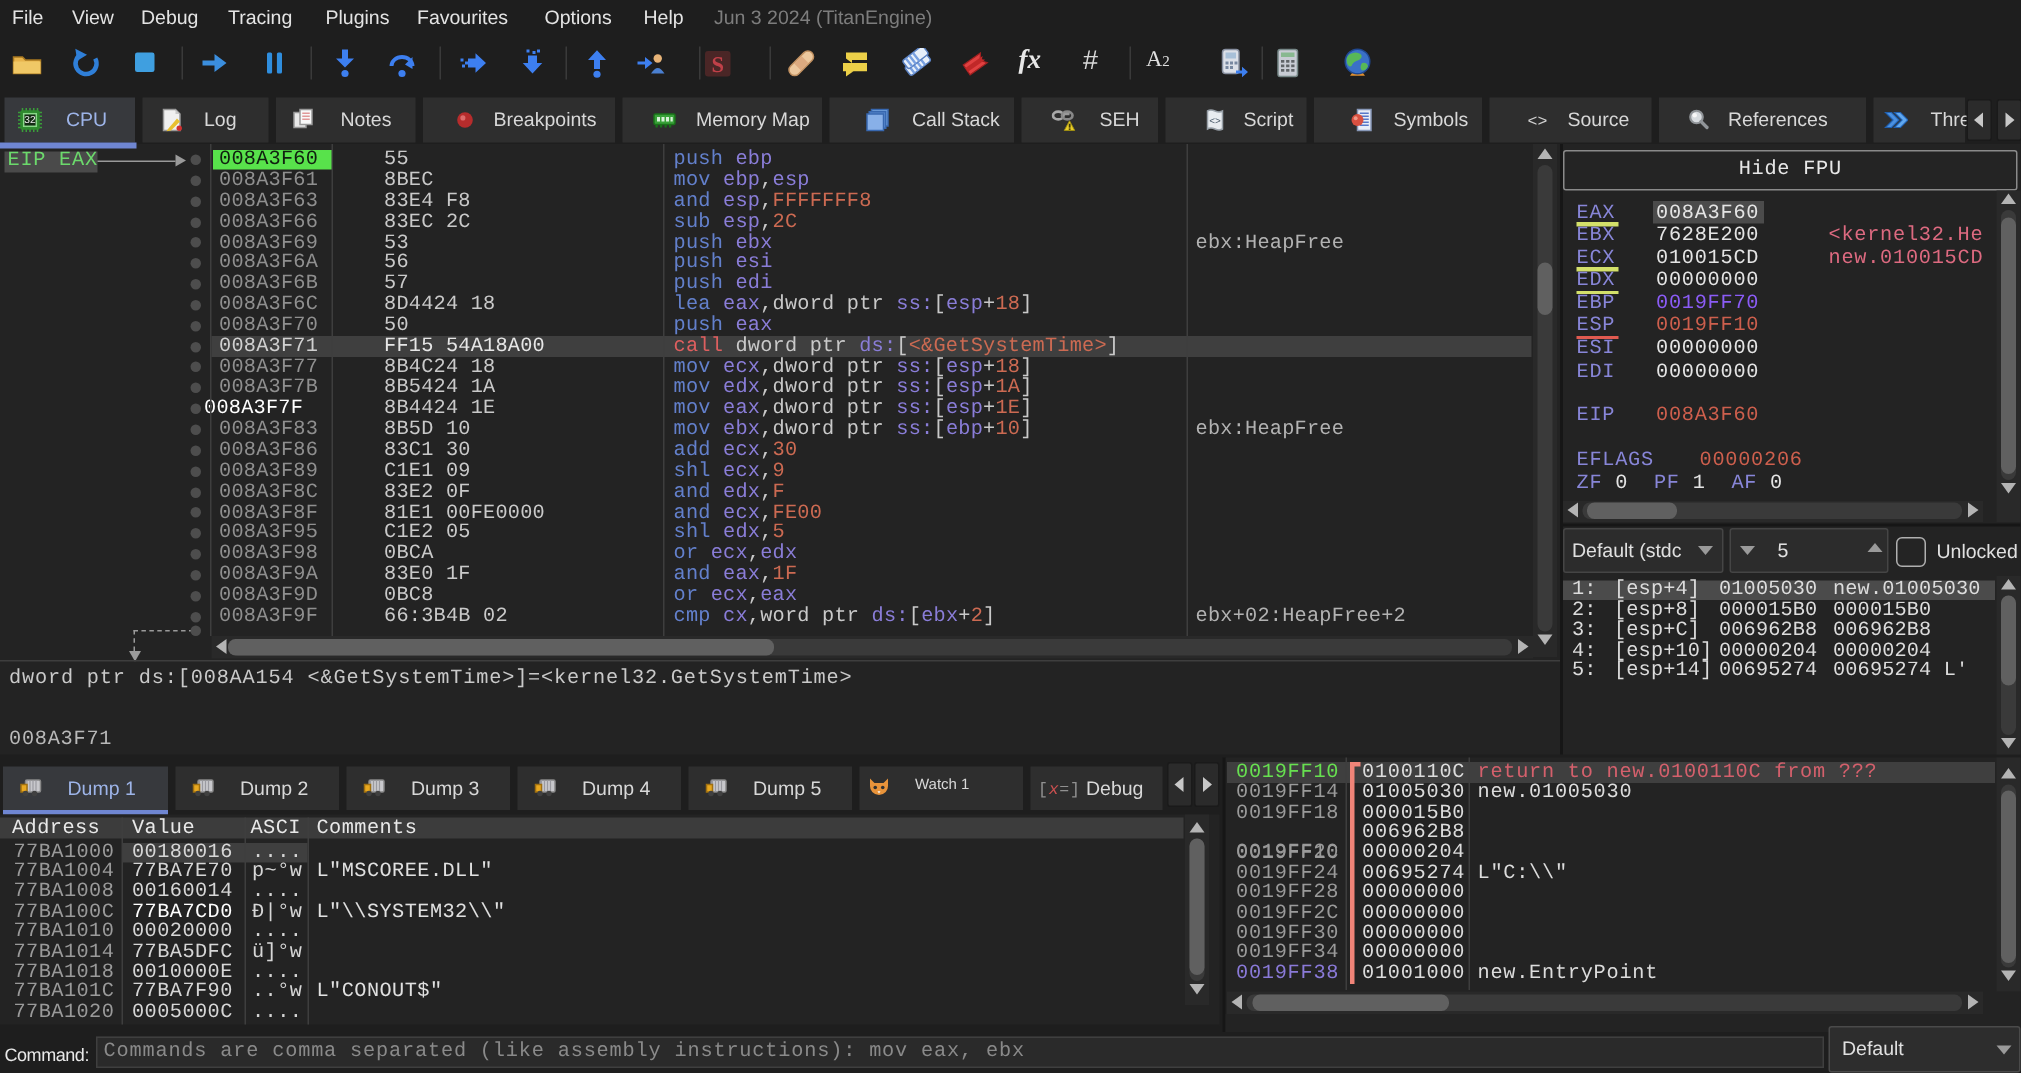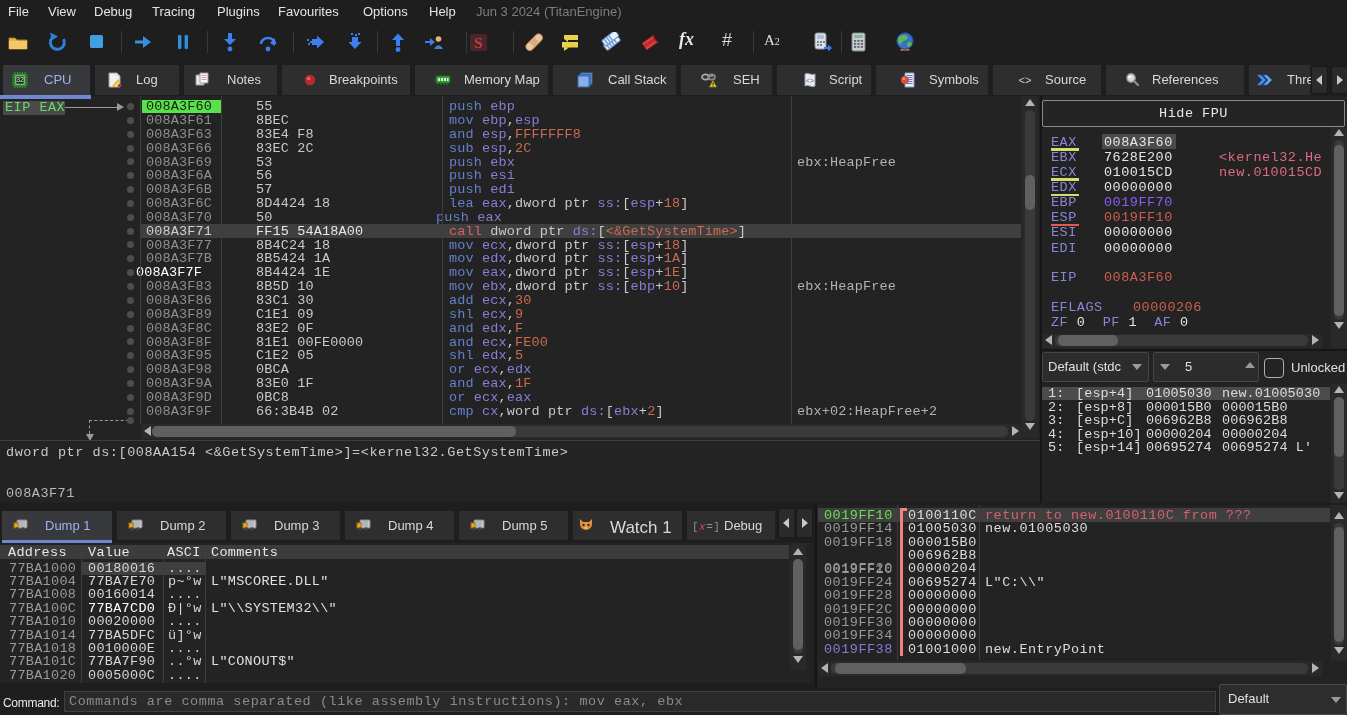--- a/index.html
+++ b/index.html
@@ -292,21 +292,21 @@
 <div class="a mono dis" style="left:146px;top:183.2px;color:#8f8f8f">008A3F6B</div>
 <div class="a mono dis" style="left:256px;top:183.2px;color:#c9c9c9">57</div>
 <div class="a mono dis" style="left:449px;top:183.2px"><span class="m">push</span> <span class="r">edi</span></div>
 <div class="a" style="left:127px;top:199.8px;width:7px;height:7px;border-radius:50%;background:#4d4d4d"></div>
 <div class="a mono dis" style="left:146px;top:197.0px;color:#8f8f8f">008A3F6C</div>
 <div class="a mono dis" style="left:256px;top:197.0px;color:#c9c9c9">8D4424 18</div>
 <div class="a mono dis" style="left:449px;top:197.0px"><span class="m">lea</span> <span class="r">eax</span><span class="g">,dword ptr </span><span class="r">ss:</span><span class="g">[</span><span class="r">esp</span><span class="g">+</span><span class="n">18</span><span class="g">]</span></div>
 <div class="a" style="left:127px;top:213.7px;width:7px;height:7px;border-radius:50%;background:#4d4d4d"></div>
 <div class="a mono dis" style="left:146px;top:210.9px;color:#8f8f8f">008A3F70</div>
 <div class="a mono dis" style="left:256px;top:210.9px;color:#c9c9c9">50</div>
-<div class="a mono dis" style="left:436px;top:210.9px"><span class="m">push</span> <span class="r">eax</span></div>
+<div class="a mono dis" style="left:449px;top:210.9px"><span class="m">push</span> <span class="r">eax</span></div>
 <div class="a" style="left:141px;top:224.1px;width:880px;height:13.85px;background:#3f3f3f"></div>
 <div class="a" style="left:127px;top:227.5px;width:7px;height:7px;border-radius:50%;background:#4d4d4d"></div>
 <div class="a mono dis" style="left:146px;top:224.7px;color:#d0d0d0">008A3F71</div>
 <div class="a mono dis" style="left:256px;top:224.7px;color:#e6e6e6">FF15 54A18A00</div>
 <div class="a mono dis" style="left:449px;top:224.7px"><span class="c">call</span> <span class="g">dword ptr </span><span class="r">ds:</span><span class="g">[</span><span class="n">&lt;&amp;GetSystemTime&gt;</span><span class="g">]</span></div>
 <div class="a" style="left:127px;top:241.4px;width:7px;height:7px;border-radius:50%;background:#4d4d4d"></div>
 <div class="a mono dis" style="left:146px;top:238.6px;color:#8f8f8f">008A3F77</div>
 <div class="a mono dis" style="left:256px;top:238.6px;color:#c9c9c9">8B4C24 18</div>
 <div class="a mono dis" style="left:449px;top:238.6px"><span class="m">mov</span> <span class="r">ecx</span><span class="g">,dword ptr </span><span class="r">ss:</span><span class="g">[</span><span class="r">esp</span><span class="g">+</span><span class="n">18</span><span class="g">]</span></div>
 <div class="a" style="left:127px;top:255.2px;width:7px;height:7px;border-radius:50%;background:#4d4d4d"></div>
@@ -386,21 +386,21 @@
 <div class="a" style="left:345px;top:511px;width:109px;height:29px;background:#2e2e2e"></div>
 <div class="a" style="left:459px;top:511px;width:109px;height:29px;background:#2e2e2e"></div>
 <div class="a" style="left:573px;top:511px;width:109px;height:29px;background:#2e2e2e"></div>
 <div class="a" style="left:687px;top:511px;width:88px;height:29px;background:#2e2e2e"></div>
 <div class="a" style="left:2px;top:540px;width:110px;height:3px;background:#6f86d2"></div>
 <div class="a" style="left:45px;top:518px;font-size:13px;color:#9db4e8">Dump 1</div>
 <div class="a" style="left:160px;top:518px;font-size:13px;color:#d8d8d8">Dump 2</div>
 <div class="a" style="left:274px;top:518px;font-size:13px;color:#d8d8d8">Dump 3</div>
 <div class="a" style="left:388px;top:518px;font-size:13px;color:#d8d8d8">Dump 4</div>
 <div class="a" style="left:502px;top:518px;font-size:13px;color:#d8d8d8">Dump 5</div>
-<div class="a" style="left:610px;top:518px;font-size:17px;color:#d8d8d8">Watch 1</div>
+<div class="a" style="left:610px;top:518px;font-size:10px;color:#d8d8d8">Watch 1</div>
 <div class="a" style="left:724px;top:518px;font-size:13px;color:#d8d8d8">Debug</div>
 <svg class="a" style="left:13px;top:517px" width="16" height="16" viewBox="0 0 16 16">
     <rect x="4" y="3" width="10" height="8" rx="1" fill="#c8c8cc" stroke="#888"></rect>
     <path d="M5 3 L5 11 M7 3 L7 11 M9 3 L9 11 M11 3 L11 11" stroke="#9a9aa0" stroke-width=".8"></path>
     <rect x="1" y="6" width="4" height="5" fill="#e8a820" stroke="#a07010"></rect>
     <circle cx="4" cy="12" r="1.8" fill="#404040"></circle>
     <circle cx="10" cy="12" r="1.8" fill="#404040"></circle>
   </svg>
 <svg class="a" style="left:128px;top:517px" width="16" height="16" viewBox="0 0 16 16">
     <rect x="4" y="3" width="10" height="8" rx="1" fill="#c8c8cc" stroke="#888"></rect>

